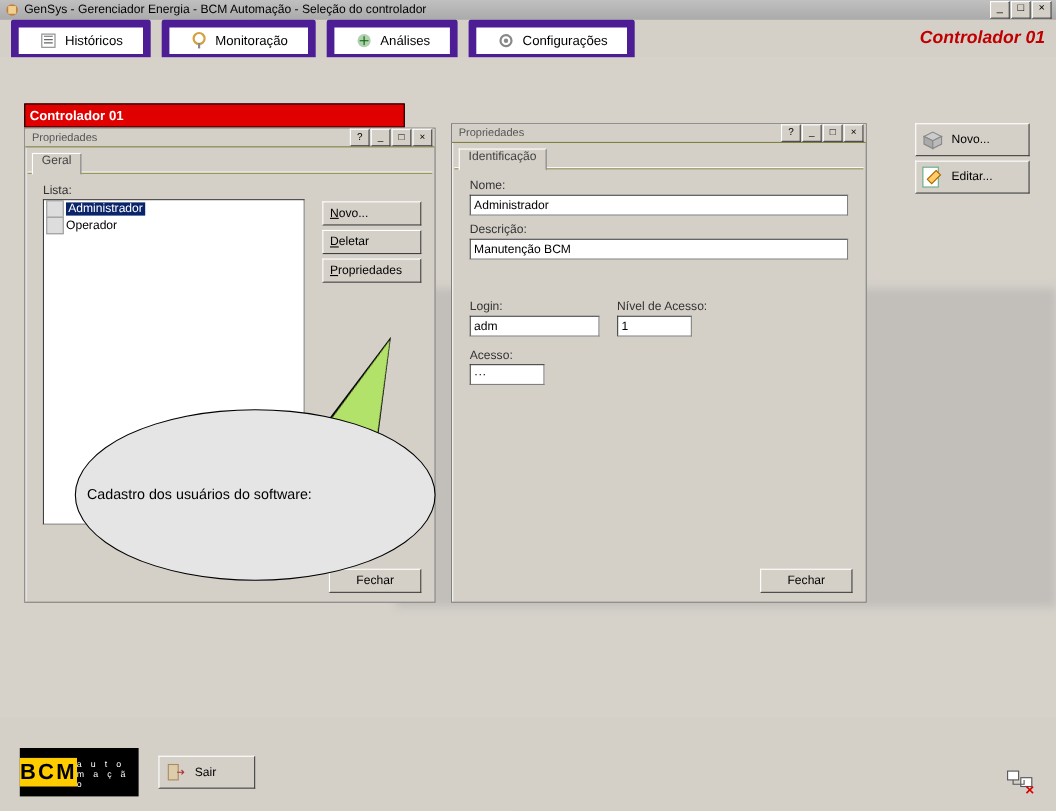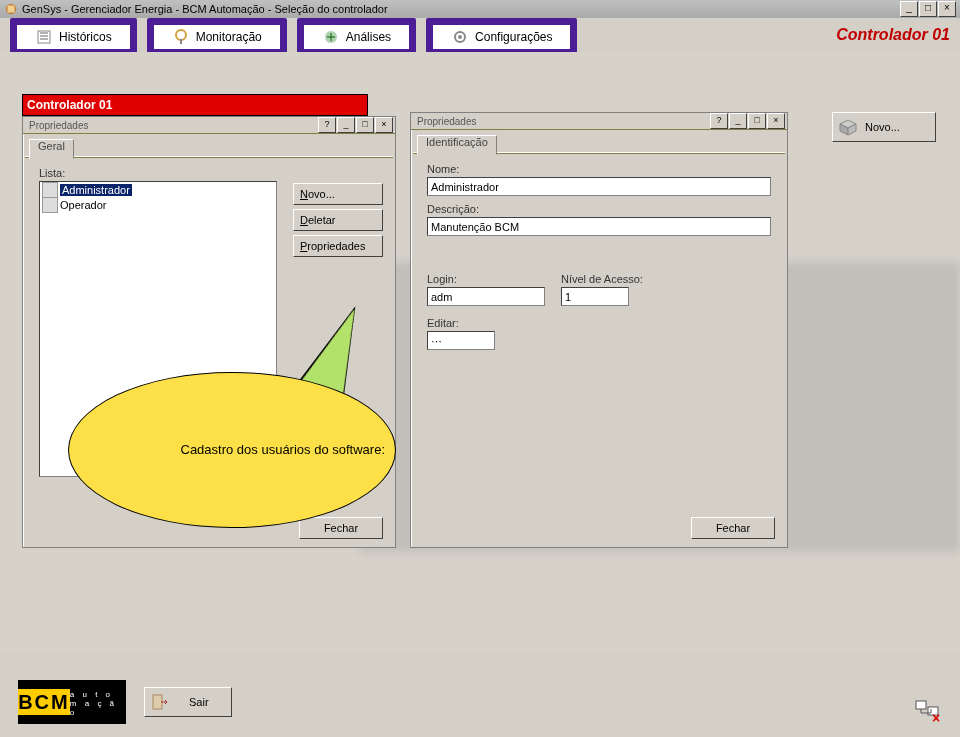--- a/index.html
+++ b/index.html
@@ -23,30 +23,30 @@
   .tab.sel{background:#d4d0c8;border-bottom:1px solid #d4d0c8;z-index:2}
   .tabline{position:absolute;height:1px;background:#fff;border-bottom:1px solid #808040}
   .lbl{position:absolute;font-size:11px;color:#333}
   .inp{position:absolute;height:17px;background:#fff;border:1px solid #808080;border-top-color:#404040;border-left-color:#404040;font-size:11px;padding:0 3px;display:flex;align-items:center}
   .btn{position:absolute;width:82px;height:20px;background:#d4d0c8;border:1px solid #fff;border-right-color:#404040;border-bottom-color:#404040;font-size:11px;display:flex;align-items:center;padding-left:6px}
   .btn.center{justify-content:center;padding-left:0}
   .listbox{position:absolute;background:#fff;border:1px solid #808080;border-top-color:#404040;border-left-color:#404040}
   .listrow{height:15px;display:flex;align-items:center;font-size:11px;padding-left:2px}
   .listrow .rico{width:14px;height:14px;margin-right:2px;border:1px solid #999;background:#ddd}
   .listrow.sel .txt{background:#0a246a;color:#fff;padding:0 2px}
-  .callout{position:absolute;left:68px;top:320px;width:306px;height:134px;background:#fde047;border:1px solid #000;border-radius:50%;display:flex;align-items:center;justify-content:flex-end;text-align:center;font-size:13px;line-height:18px;padding:10px}
+  .callout{position:absolute;left:68px;top:320px;width:306px;height:134px;background:#e5e5e5;border:1px solid #000;border-radius:50%;display:flex;align-items:center;justify-content:flex-start;text-align:center;font-size:13px;line-height:18px;padding:10px}
   .callout-tail{position:absolute;left:310px;top:255px;width:0;height:0;border-left:20px solid transparent;border-right:36px solid transparent;border-bottom:108px solid #b3e26b;transform:rotate(26deg);filter:drop-shadow(0 0 0 #000)}
   .callout-tail-border{position:absolute;left:308px;top:252px;width:0;height:0;border-left:22px solid transparent;border-right:38px solid transparent;border-bottom:112px solid #000;transform:rotate(26deg)}
   .right-btn{position:absolute;width:98px;height:28px;background:#d4d0c8;border:1px solid #fff;border-right-color:#404040;border-bottom-color:#404040;display:flex;align-items:center;gap:6px;font-size:11px;padding-left:4px}
   .right-btn .ico{width:22px;height:22px}
   .footer{position:absolute;left:0;bottom:0;right:0;height:70px;display:flex;align-items:center;padding-left:18px;gap:18px}
   .logo{width:108px;height:44px;background:#000;display:flex;flex-direction:row;align-items:center;justify-content:center}
   .logo .l1{width:100px;height:26px;background:#ffcc00;color:#000;font-weight:900;font-size:20px;letter-spacing:2px;display:flex;align-items:center;justify-content:center;font-family:Arial Black,Arial}
   .logo .l2{color:#fff;font-size:8px;letter-spacing:3px;margin-top:2px}
-  .sair{width:80px;height:28px;background:#d4d0c8;border:1px solid #fff;border-right-color:#404040;border-bottom-color:#404040;display:flex;align-items:center;gap:20px;font-size:11px;padding-left:6px}
+  .sair{width:80px;height:28px;background:#d4d0c8;border:1px solid #fff;border-right-color:#404040;border-bottom-color:#404040;display:flex;align-items:center;gap:8px;font-size:11px;padding-left:6px}
   .net-ico{position:absolute;right:20px;bottom:12px;width:26px;height:26px;display:flex;align-items:center;justify-content:center}
   svg{display:block}
   u{text-decoration:underline}
 </style>
 </head>
 <body>
 
 <div class="win-title">
   <span class="ico">
     <svg viewBox="0 0 16 16">
@@ -173,39 +173,48 @@
     <div class="lbl" style="left:16px;top:160px">Login:</div>
     <div class="inp" style="left:16px;top:174px;width:110px">
         <span>adm</span>
       </div>
 
     <div class="lbl" style="left:150px;top:160px">Nível de Acesso:</div>
     <div class="inp" style="left:150px;top:174px;width:60px">
         <span>1</span>
       </div>
 
-    <div class="lbl" style="left:16px;top:204px">Editar:</div>
+    <div class="lbl" style="left:16px;top:204px">Acesso:</div>
     <div class="inp" style="left:16px;top:218px;width:60px">
         <span>···</span>
       </div>
 
     <div class="btn center" style="right:12px;bottom:8px">
         <span>Fechar</span>
       </div>
   </div>
 
   <div class="right-btn" style="right:24px;top:60px">
     <span class="ico">
         <svg viewBox="0 0 22 22">
           <path d="M3 8l8-4 8 4-8 4z" fill="#ccc" stroke="#888"></path>
           <path d="M3 8v7l8 4V12z" fill="#aaa" stroke="#888"></path>
           <path d="M19 8v7l-8 4V12z" fill="#bbb" stroke="#888"></path>
         </svg>
       </span>
     <span>Novo...</span>
+  </div>
+  <div class="right-btn" style="right:24px;top:94px">
+    <span class="ico">
+        <svg viewBox="0 0 22 22">
+          <rect x="2" y="2" width="14" height="18" fill="#fff" stroke="#6a8"></rect>
+          <path d="M14 5l4 4-8 8-4-4z" fill="#fc6" stroke="#a60"></path>
+        </svg>
+      </span>
+    <span>Editar...</span>
   </div>
 
   <div class="callout-tail-border"></div>
   <div class="callout-tail"></div>
   <div class="callout">
     <div>
       <div>Cadastro dos usuários do software:</div>
     </div>
   </div>
 </div>

